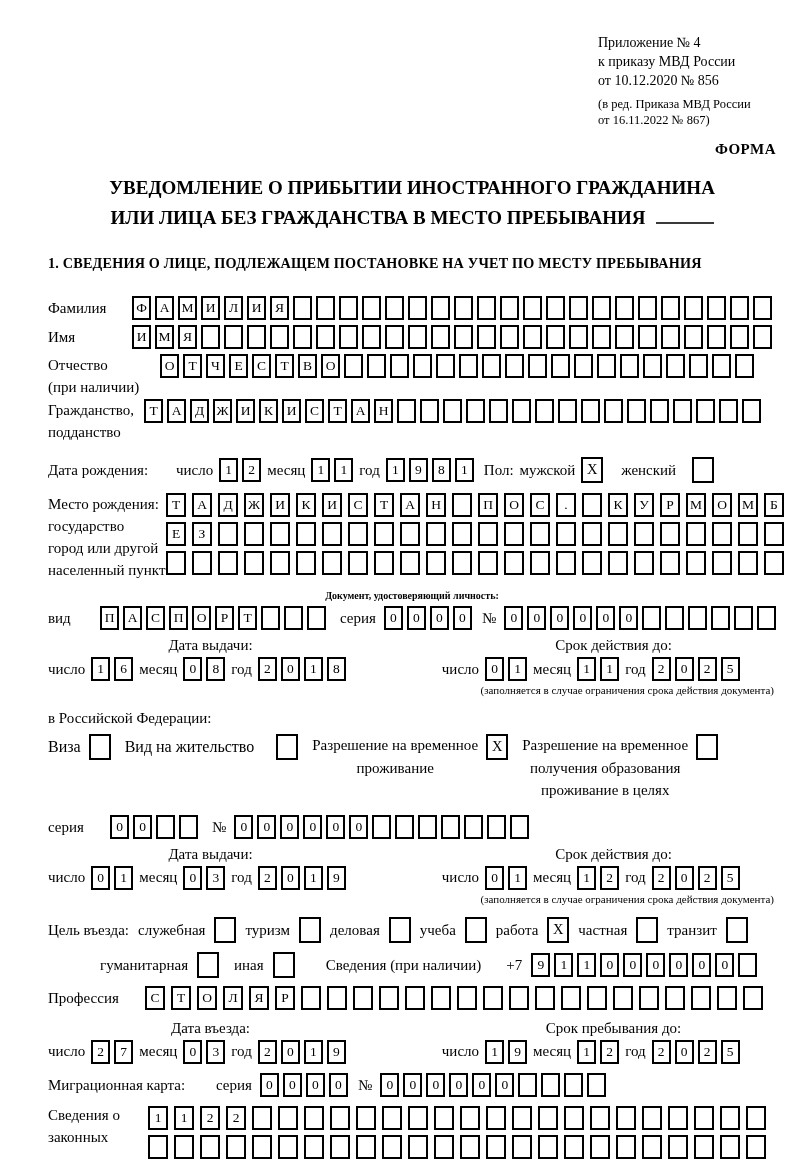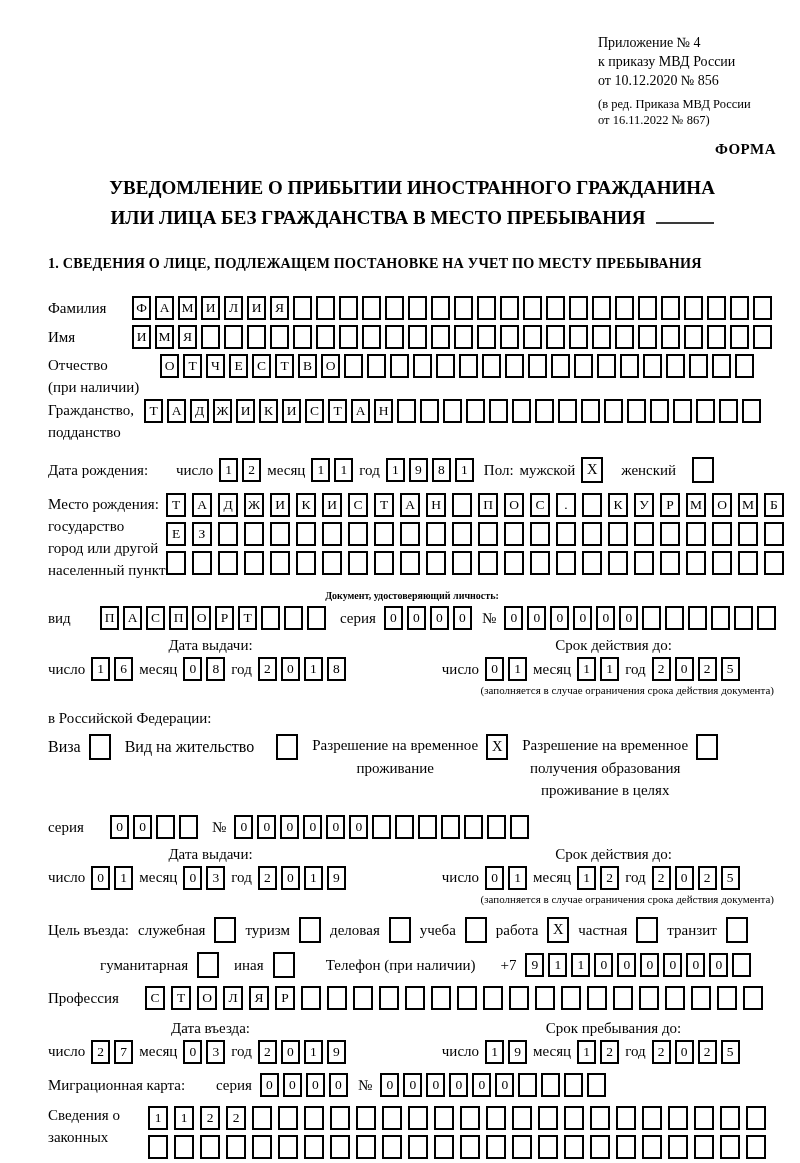--- a/index.html
+++ b/index.html
@@ -530,21 +530,21 @@
     <span class="checkbox"></span>
     <span class="flabel">транзит</span>
     <span class="checkbox"></span>
   </div>
 
   <div class="frow" style="margin-top:9px;align-items:center;margin-left:52px;gap:9px;">
     <span class="flabel">гуманитарная</span>
     <span class="checkbox"></span>
     <span class="flabel" style="margin-left:6px;">иная</span>
     <span class="checkbox"></span>
-    <span class="flabel" style="margin-left:22px;">Телефон (при наличии)</span>
+    <span class="flabel" style="margin-left:22px;">Сведения (при наличии)</span>
     <span class="flabel" style="margin-left:16px;">+7</span>
     <div class="cells">
         <span class="cell">9</span>
         <span class="cell">1</span>
         <span class="cell">1</span>
         <span class="cell">0</span>
         <span class="cell">0</span>
         <span class="cell">0</span>
         <span class="cell">0</span>
         <span class="cell">0</span>

